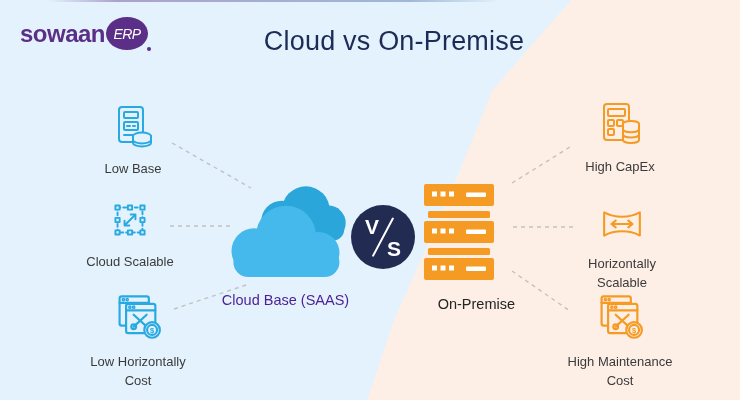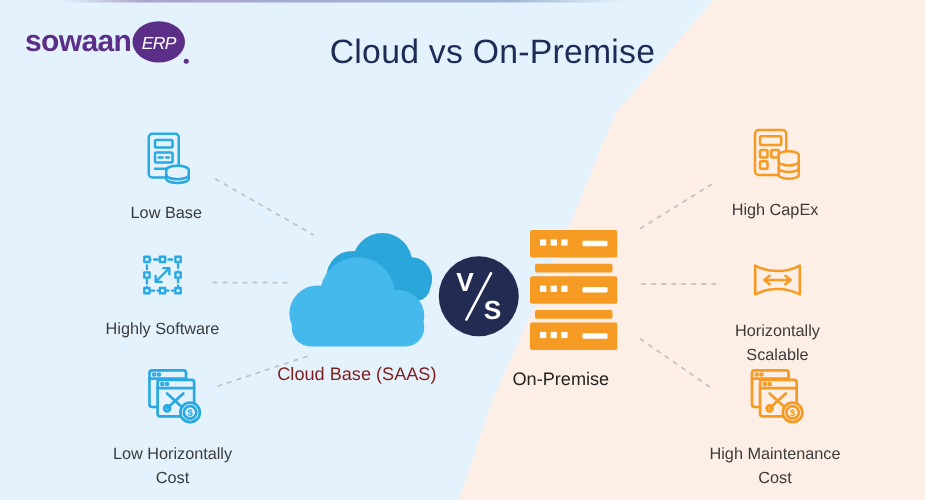--- a/index.html
+++ b/index.html
@@ -45,25 +45,25 @@
   .ic-blue{stroke:var(--blue_icon,#29a9e1);}
   .ic-orange{stroke:var(--orange,#f59a23);}
   .occ-blue{fill:var(--left_bg,#e3f2fc);}
   .occ-orange{fill:var(--right_bg,#fdefe5);}
   .coin-txt{font-size:7px;font-weight:bold;stroke:none;}
   .coin-txt.blue{fill:var(--blue_icon,#29a9e1);}
   .coin-txt.orange{fill:var(--orange,#f59a23);}
   .cloud-wrap{position:absolute;left:224px;top:179px;}
   .cloud-back{fill:var(--cloud_back,#2ba6da);}
   .cloud-front{fill:var(--cloud_front,#45b8ec);}
-  .cloud-label{position:absolute;left:213px;top:292px;width:145px;text-align:center;font-size:14.5px;color:#7f1d1d;}
+  .cloud-label{position:absolute;left:213px;top:292px;width:145px;text-align:center;font-size:14.5px;color:#4c1d95;}
   .server-wrap{position:absolute;left:424px;top:184px;}
   .server-big{fill:var(--orange,#f59a23);}
   .server-detail{fill:#fff;}
-  .onprem-label{position:absolute;left:410px;top:296px;width:105px;text-align:left;font-size:14.5px;color:#242424;}
+  .onprem-label{position:absolute;left:410px;top:296px;width:105px;text-align:right;font-size:14.5px;color:#242424;}
   .vs{
     position:absolute;left:351px;top:205px;width:64px;height:64px;border-radius:50%;
     background:var(--vs_bg,#222c52);color:#fff;
   }
   .vs-v{position:absolute;left:14px;top:10px;font-size:21px;font-weight:bold;}
   .vs-s{position:absolute;right:14px;bottom:8px;font-size:21px;font-weight:bold;}
   .vs-slash{position:absolute;left:31px;top:10px;width:1.6px;height:44px;background:#fff;transform:rotate(28deg);border-radius:1px;}
 </style>
 </head>
 <body>
@@ -118,21 +118,21 @@
           <rect class="occ-blue" x="34.8" y="21.8" width="4.4" height="4.4"></rect>
           <rect class="occ-blue" x="8.8" y="34.8" width="4.4" height="4.4"></rect>
           <rect class="occ-blue" x="21.8" y="34.8" width="4.4" height="4.4"></rect>
           <rect class="occ-blue" x="34.8" y="34.8" width="4.4" height="4.4"></rect>
         </g>
         <line x1="19" y1="29" x2="29" y2="19"></line>
         <polyline points="24.7,18.3 29.7,18.3 29.7,23.3" fill="none"></polyline>
         <polyline points="23.3,29.7 18.3,29.7 18.3,24.7" fill="none"></polyline>
       </svg>
     </span>
-    <div class="flabel">Highly Software</div>
+    <div class="flabel">Cloud Scalable</div>
   </div>
 
   <div class="feature" style="left:82px;top:293px;width:112px;">
     <span class="fi">
       <svg class="ic ic-blue" width="52" height="50" viewBox="0 0 48 46">
         <rect x="7" y="3" width="27" height="27" rx="2"></rect>
         <line x1="7" y1="9" x2="34" y2="9"></line>
         <circle cx="10.5" cy="6" r="0.7"></circle>
           <circle cx="14" cy="6" r="0.7"></circle>
         <rect class="occ-blue" x="13" y="10" width="27" height="27" rx="2"></rect>

